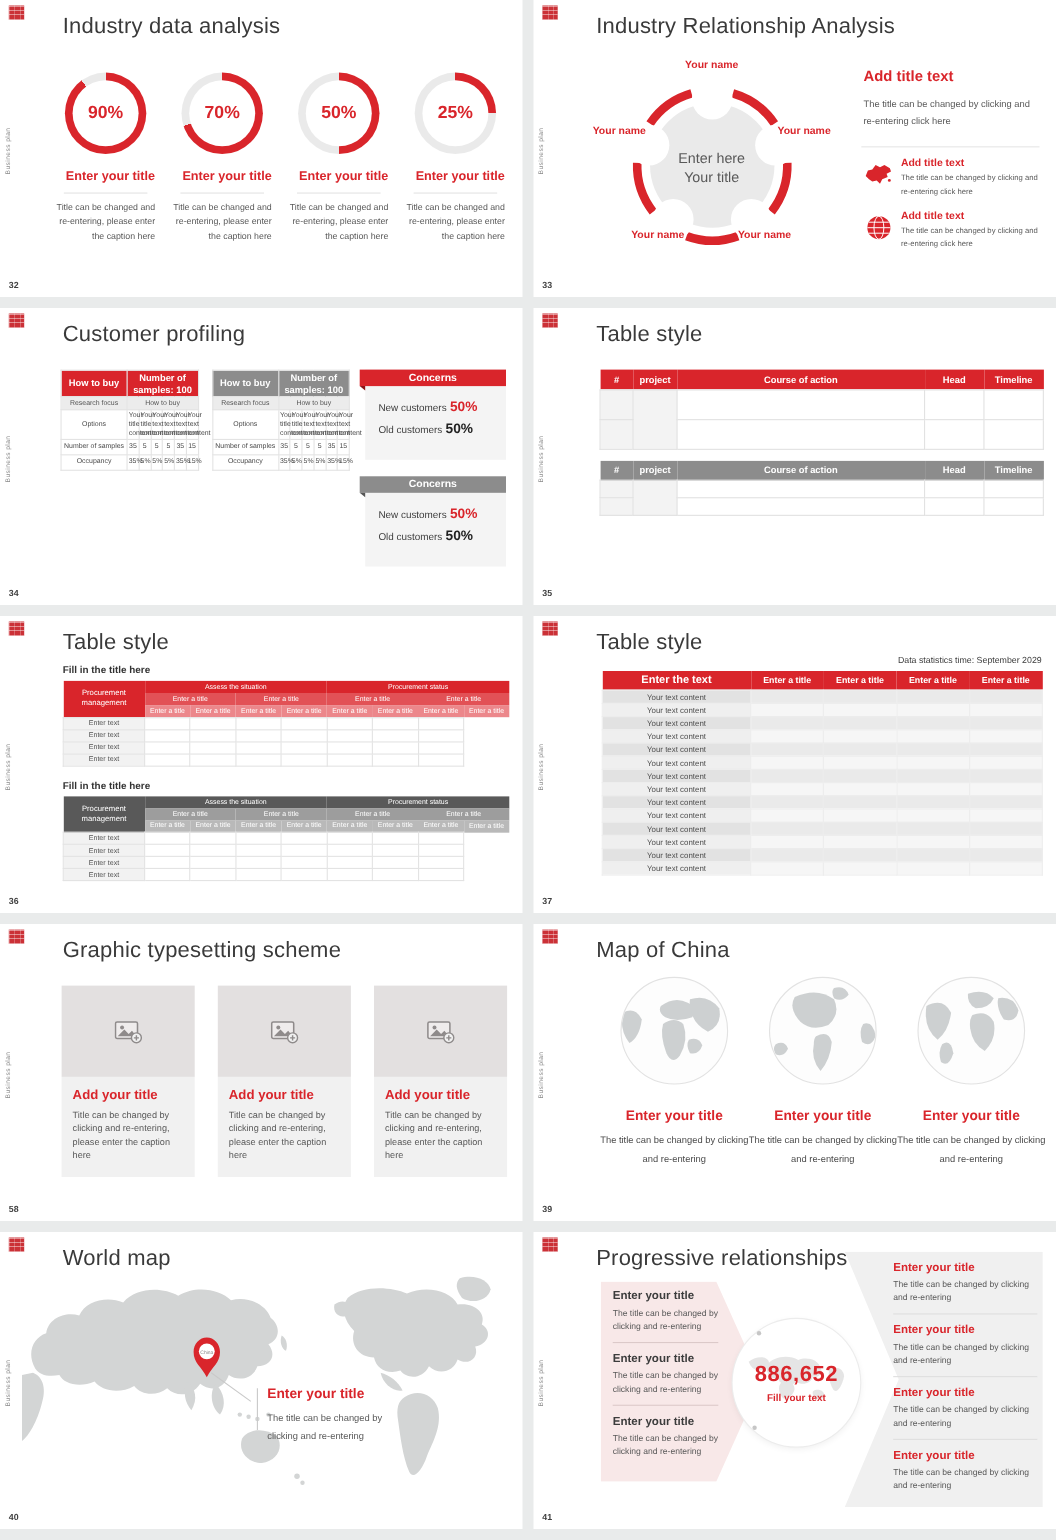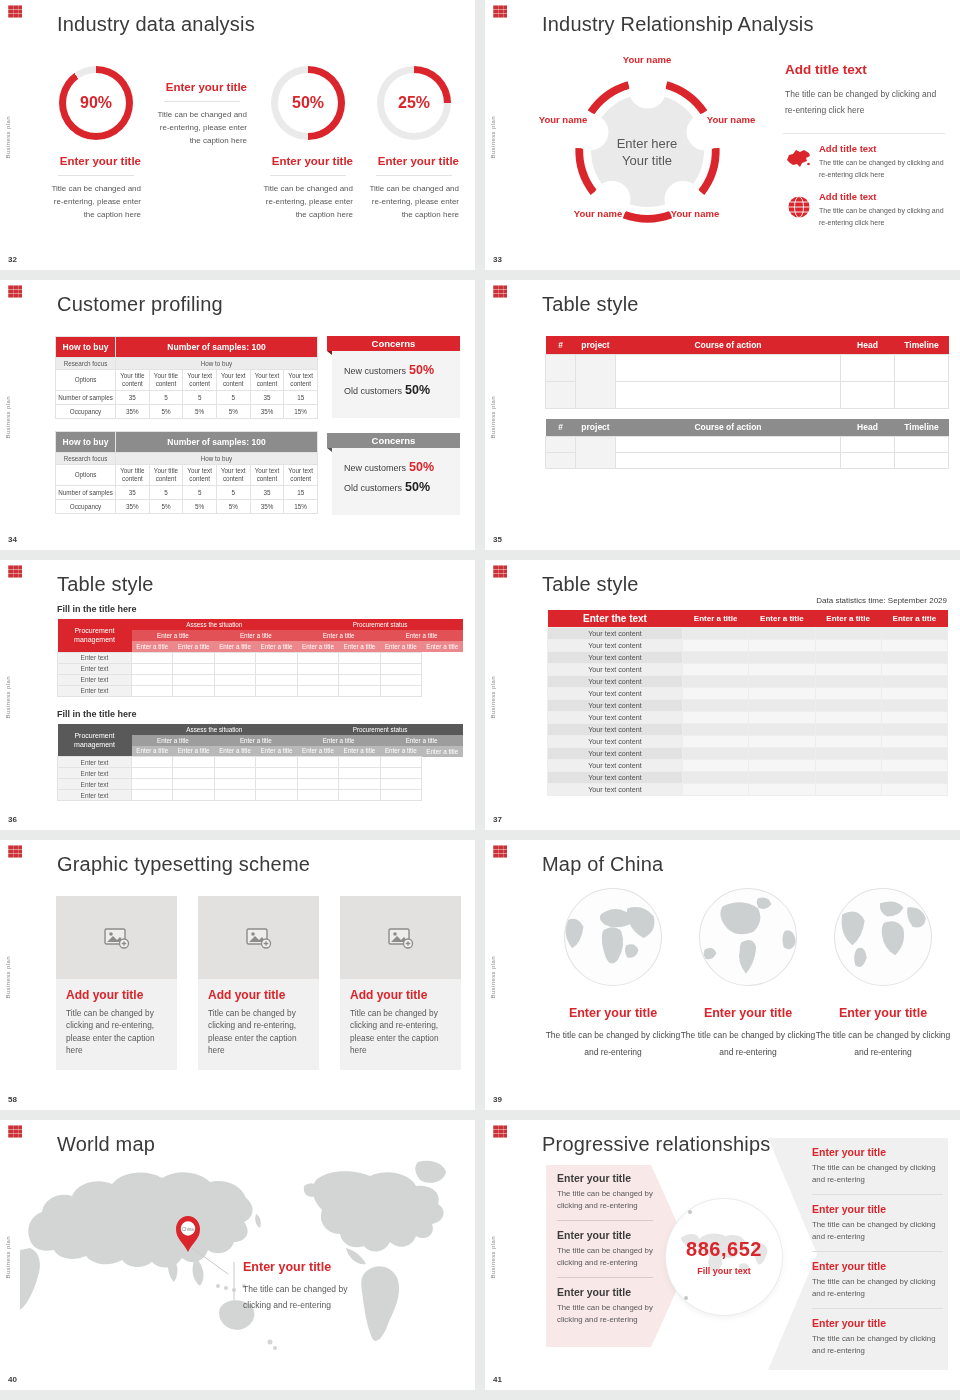--- a/index.html
+++ b/index.html
@@ -27,21 +27,21 @@
 .d33 .ctr{position:absolute;left:72px;top:88px;width:100px;text-align:center;font-size:13px;color:#595959;line-height:1.3}
 .p33h{position:absolute;left:300px;top:62px;font-size:13.5px;font-weight:bold;color:#d9252b}
 .p33c{position:absolute;left:300px;top:86px;width:160px;font-size:8.5px;color:#595959;line-height:1.9}
 .p33div{position:absolute;left:298px;top:133px;width:162px;border-top:1px solid #e6e6e6}
 .p33items{position:absolute;left:294px;top:143px;width:170px}
 .p33item{display:flex;margin-bottom:9px;align-items:flex-start}
 .p33item .ic{width:40px;flex:0 0 40px;display:flex;justify-content:center;padding-top:4px}
 .p33item h5{font-size:9.5px;font-weight:bold;color:#d9252b;margin-bottom:3px}
 .p33item p{font-size:7px;color:#595959;line-height:1.75}
 
-.s34-tabs{position:absolute;left:55px;top:56px;width:263px;display:flex;flex-direction:column;gap:12px}
+.s34-tabs{position:absolute;left:55px;top:56px;width:263px;display:flex;flex-direction:row;gap:12px}
 .t34{width:100%;border-collapse:collapse;table-layout:fixed;font-size:6.3px;color:#4a4a4a;text-align:center}
 .t34 col.c0{width:60px}
 .t34 .hrow td{color:#fff;font-weight:bold;font-size:8.5px;height:17px}
 table.theme-red .hrow td{background:#d9252b}
 table.theme-gray .hrow td{background:#8c8c8c}
 .t34 .r2 td{background:#ececec;height:12px;color:#555}
 .t34 tbody td{border:1px solid #e3e3e3;background:#fff;height:14px;line-height:1.25;padding:1px}
 .t34 tbody tr:first-child td{height:21px}
 .s34-panels{position:absolute;left:332px;top:56px;width:128px;display:flex;flex-direction:column;gap:15px}
 .panel{position:relative;height:82px;background:#f4f4f4}
@@ -141,20 +141,24 @@
     <div class="dcol">
         <div class="donut" style="background: conic-gradient(rgb(217, 37, 43) 0deg, rgb(217, 37, 43) 90%, rgb(234, 234, 234) 90%, rgb(234, 234, 234) 100%);">
           <div class="hole"></div>
           <span class="pct">90%</span>
         </div>
         <h4>Enter your title</h4>
         <div class="divider"></div>
         <p>Title can be changed and re-entering, please enter the caption here</p>
       </div>
         <div class="dcol">
+        <div class="donut" style="background: conic-gradient(rgb(217, 37, 43) 0deg, rgb(217, 37, 43) 70%, rgb(234, 234, 234) 70%, rgb(234, 234, 234) 100%);">
+          <div class="hole"></div>
+          <span class="pct">70%</span>
+        </div>
         <h4>Enter your title</h4>
         <div class="divider"></div>
         <p>Title can be changed and re-entering, please enter the caption here</p>
       </div>
         <div class="dcol">
         <div class="donut" style="background: conic-gradient(rgb(217, 37, 43) 0deg, rgb(217, 37, 43) 50%, rgb(234, 234, 234) 50%, rgb(234, 234, 234) 100%);">
           <div class="hole"></div>
           <span class="pct">50%</span>
         </div>
         <h4>Enter your title</h4>

